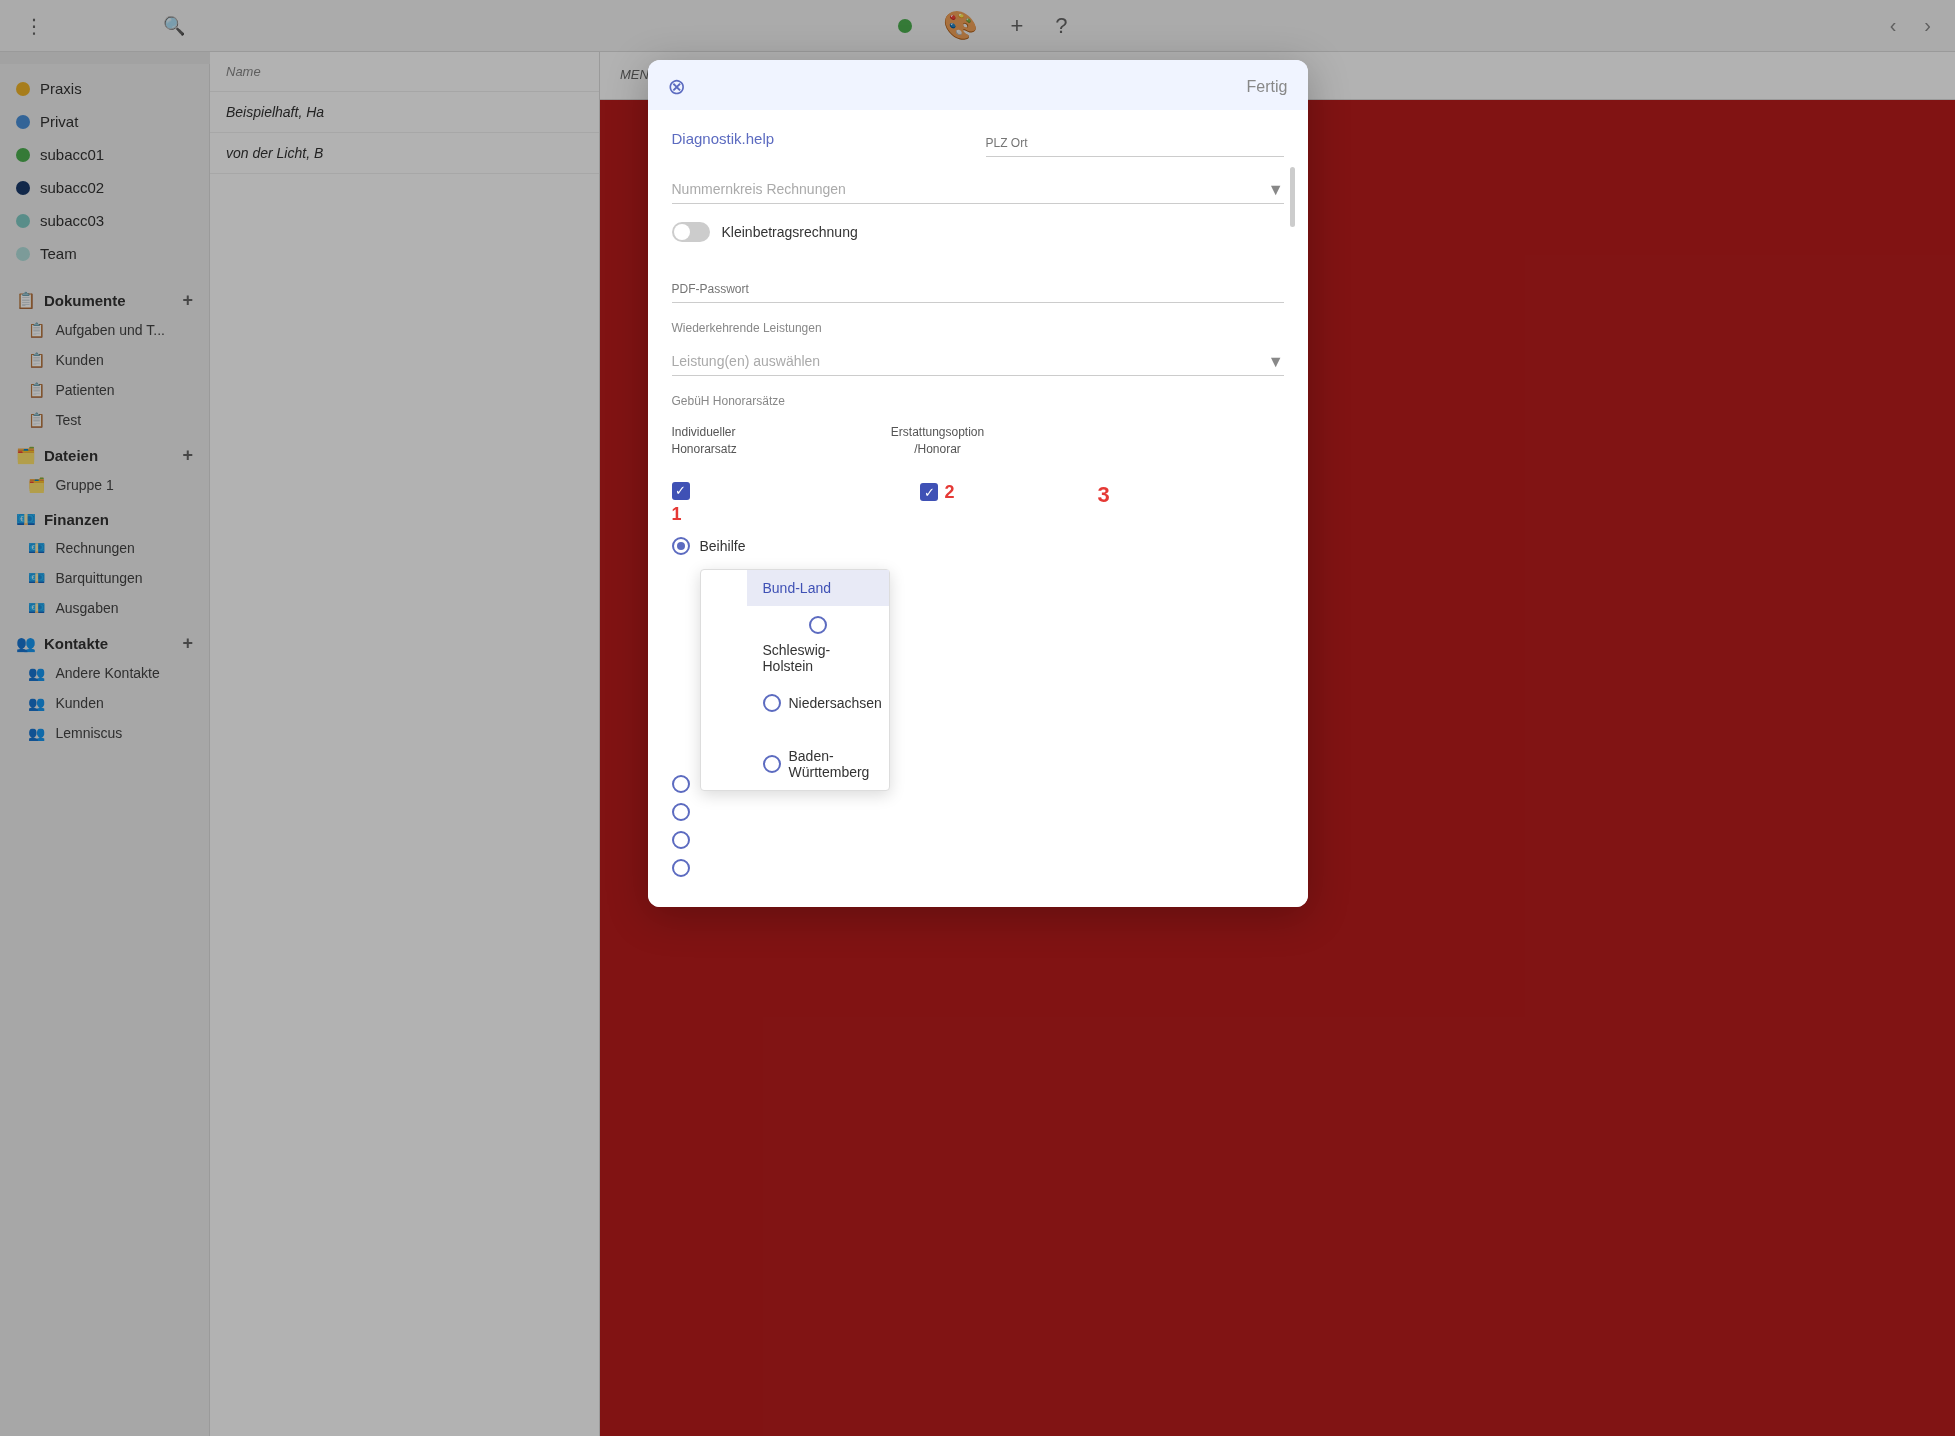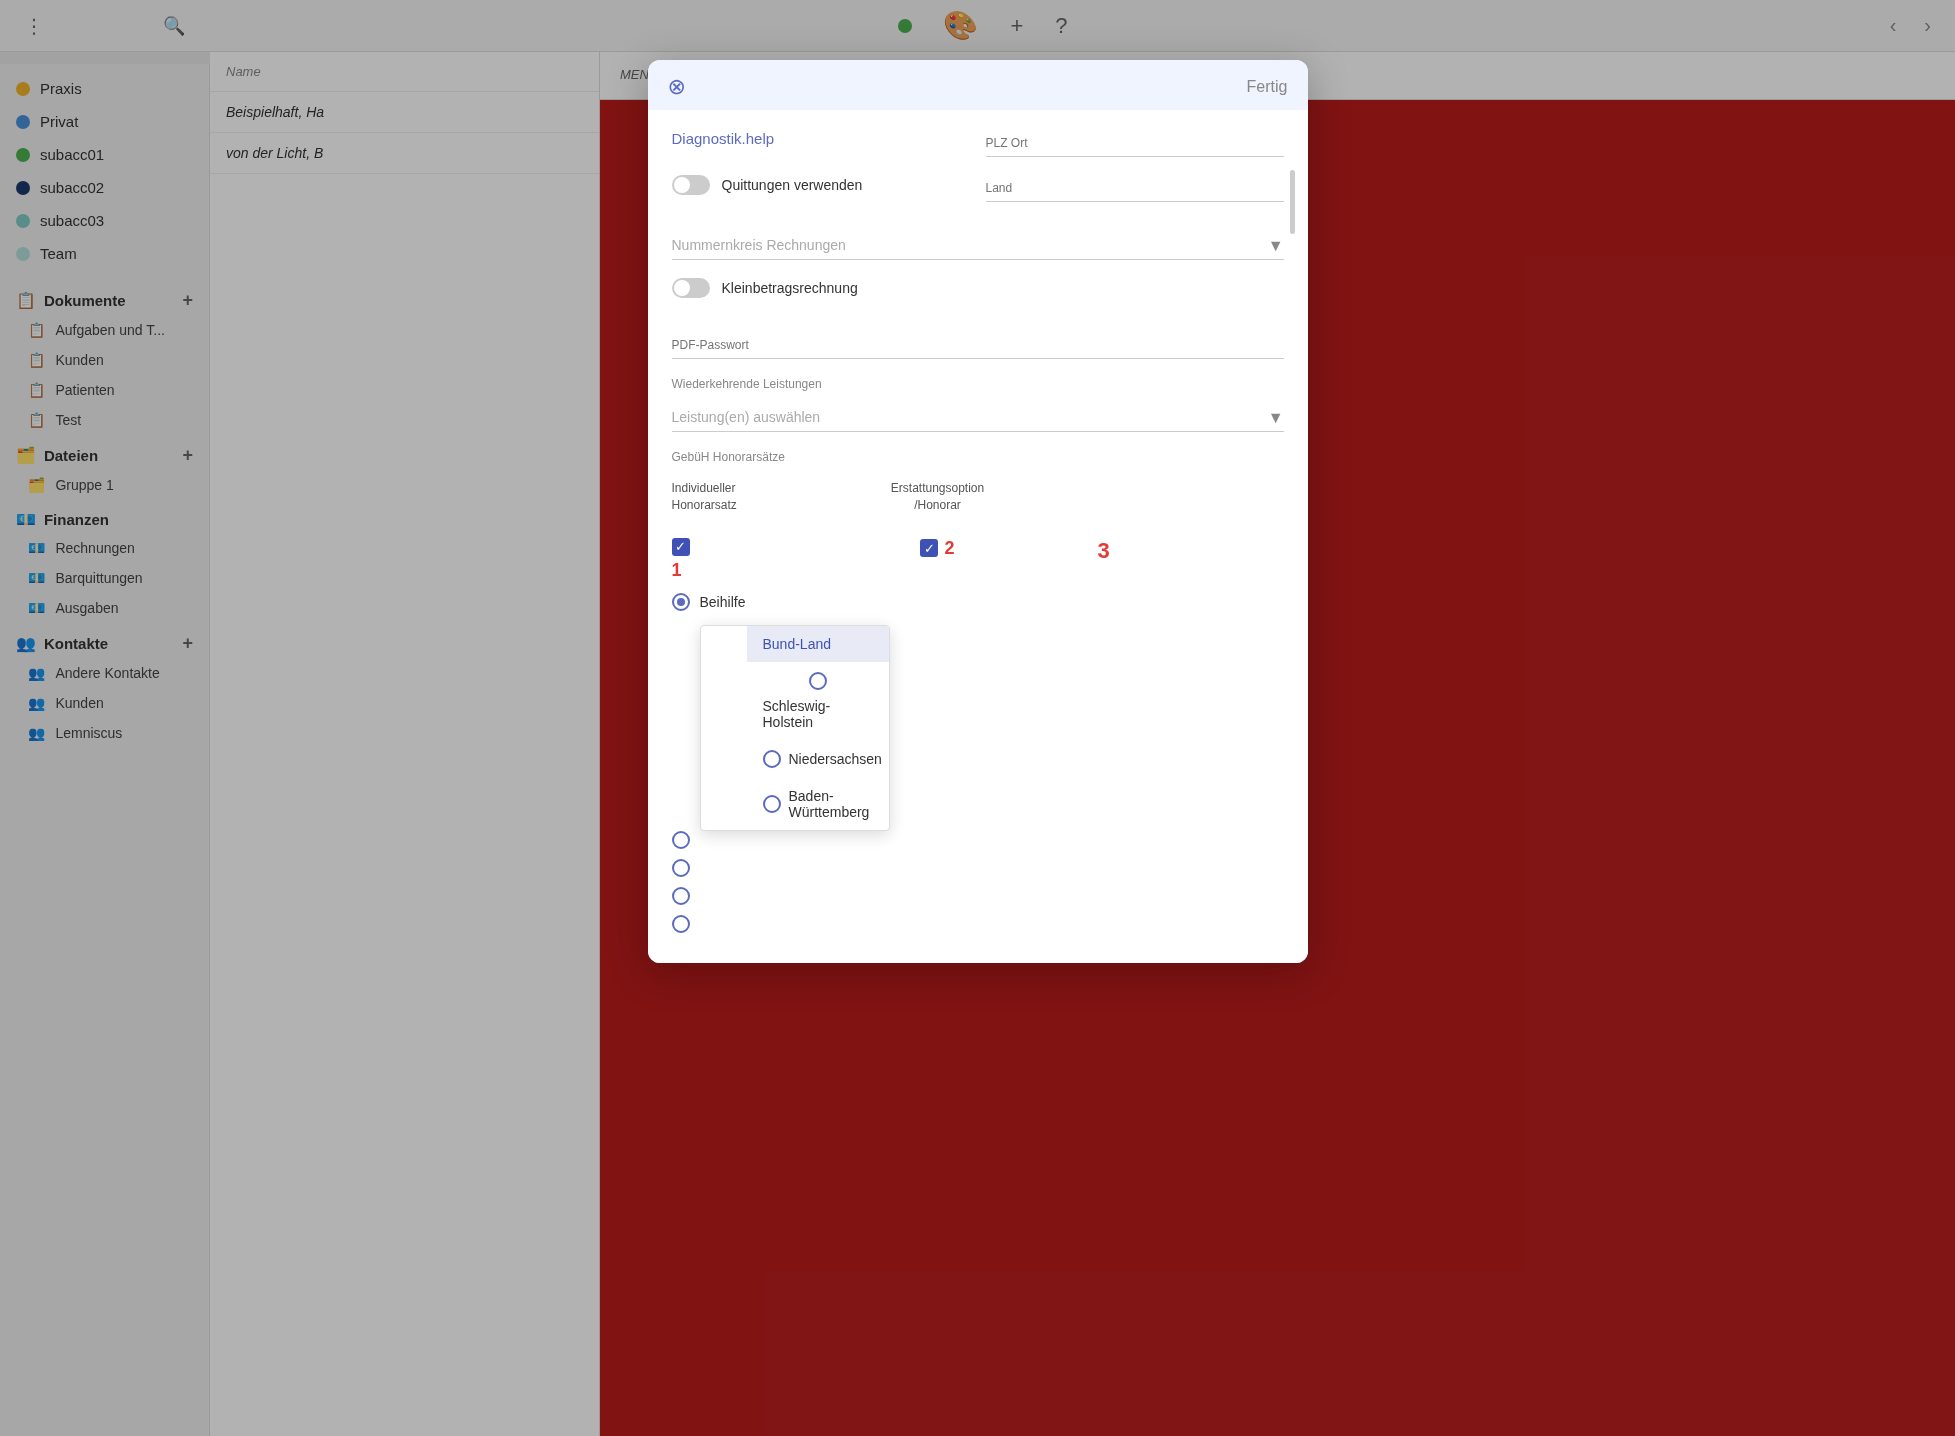--- a/index.html
+++ b/index.html
@@ -316,31 +316,20 @@
 
       <div class="form-row two-col">
         <div>
           <a href="#" class="link-text">Diagnostik.help</a>
         </div>
         <div>
           <input type="text" class="form-input" placeholder="PLZ Ort" style="">
         </div>
       </div>
 
-      <div style="display:grid;grid-template-columns:1fr 1fr;gap:16px;margin-bottom:18px;">
-        <div class="toggle-row">
-          <div class="toggle">
-            <div class="toggle-knob"></div>
-          </div>
-          <span class="toggle-label">Quittungen verwenden</span>
-        </div>
-        <div>
-          <input type="text" class="form-input" placeholder="Land" style="">
-        </div>
-      </div>
 
       <div class="dropdown-row dropdown-wrapper">
         <select class="dropdown-select">
           <option value="">Nummernkreis Rechnungen</option>
         </select>
         <span class="dropdown-arrow">▼</span>
       </div>
 
       <div class="toggle-row" style="margin-bottom:18px;">
         <div class="toggle">
@@ -403,21 +392,21 @@
                 <span>Schleswig-Holstein</span>
               </div>
             </div>
             <div class="dropdown-popup-item">
               <div style="display:flex;align-items:center;gap:8px;">
                 <div class="radio-btn"></div>
                 <span>Niedersachsen</span>
               </div>
             </div>
             <div class="dropdown-popup-item">
-              <div style="display:flex;align-items:center;gap:8px;">
+              <div style="display:flex;align-items:center;gap:8px;margin-top:16px;">
                 <div class="radio-btn"></div>
                 <span>Baden-Württemberg</span>
               </div>
             </div>
           </div>
 
           <div style="margin-top:220px;">
             <div class="radio-row">
               <div class="radio-btn"></div>
             </div>

